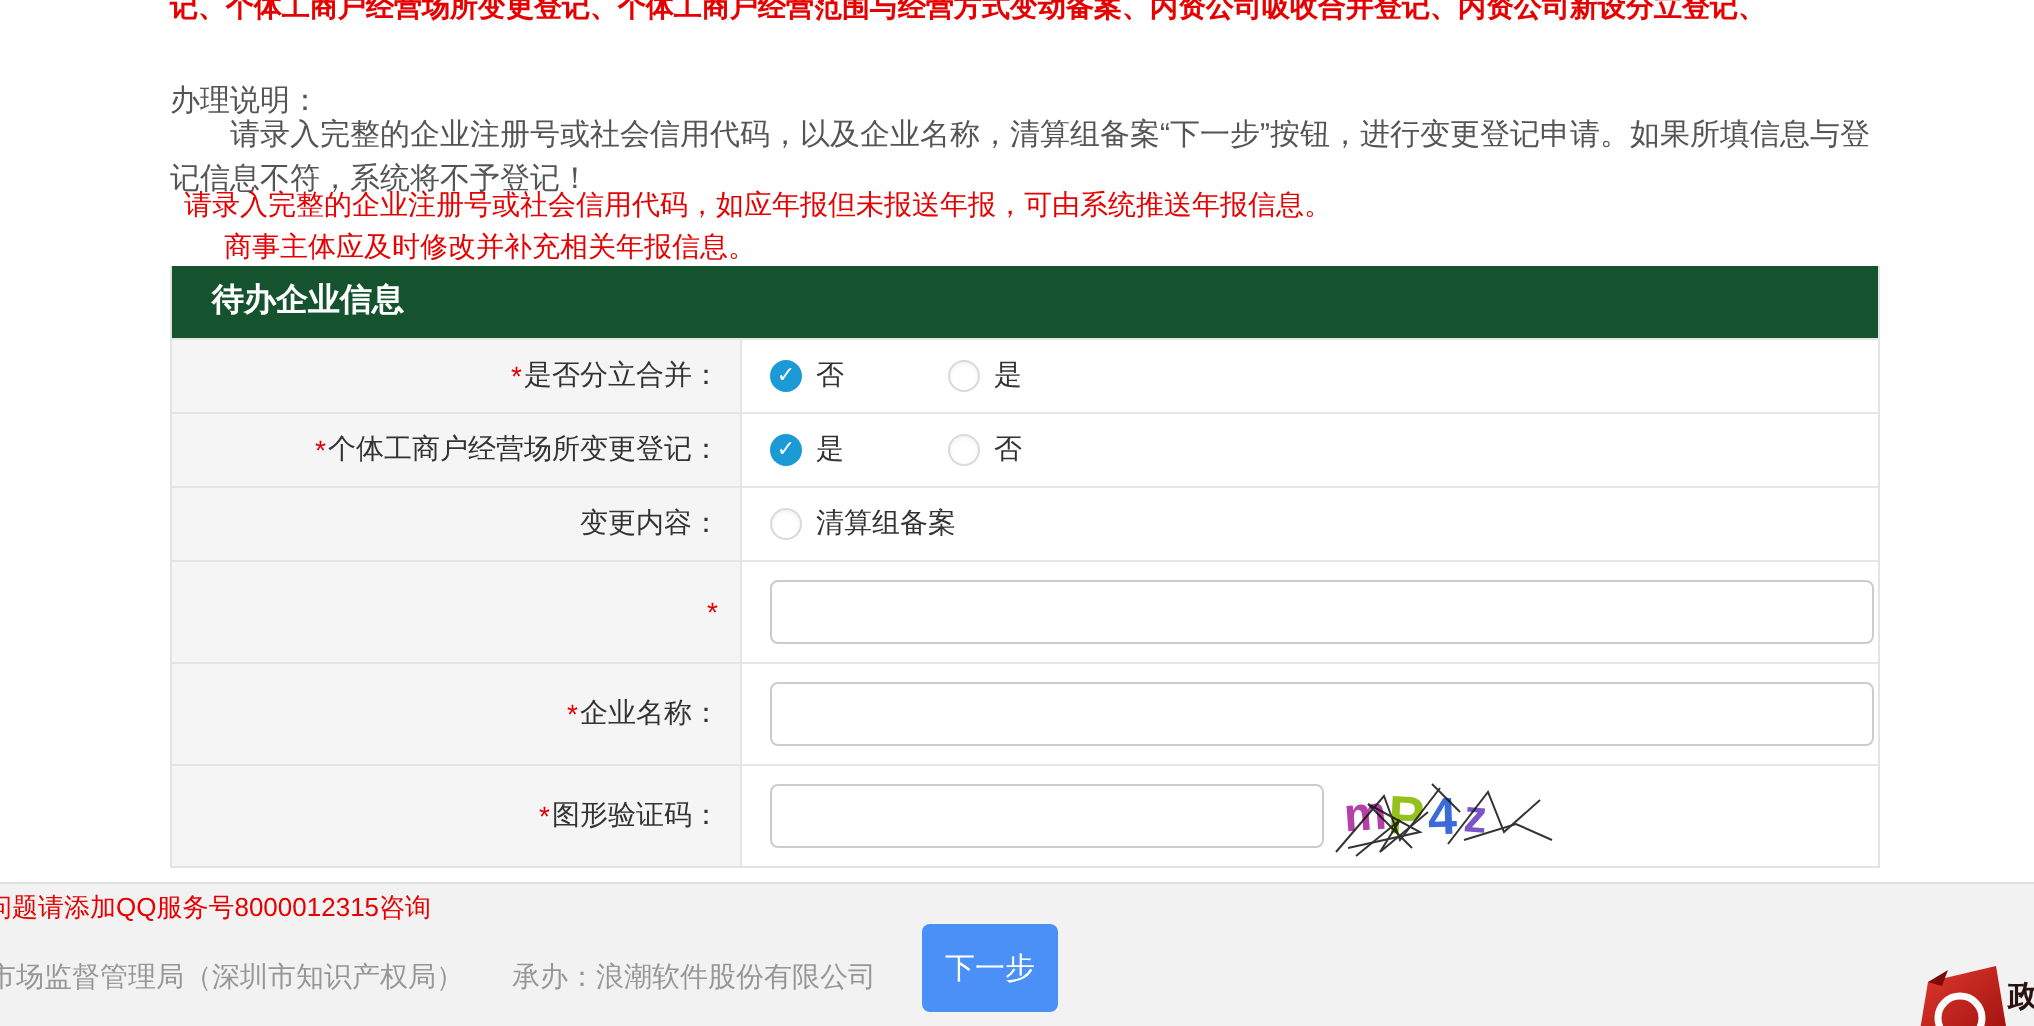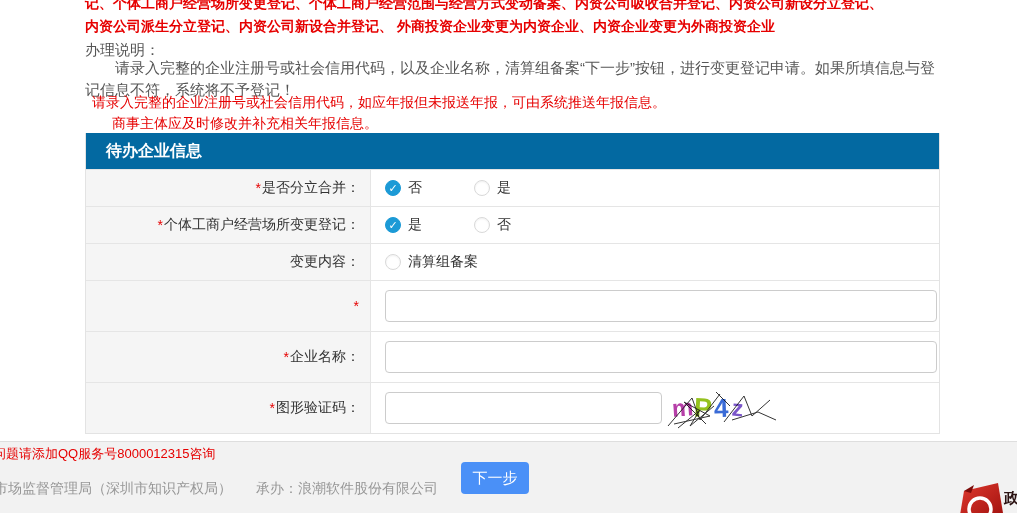--- a/index.html
+++ b/index.html
@@ -24,21 +24,21 @@
   }
   .warn1 { position:absolute; left:92px; top:94px; color:#e60000; font-size:14px; }
   .warn2 { position:absolute; left:92px; top:115px; color:#e60000; font-size:14px;margin-left:20px; }
 
   
   .panel {
     position:absolute; left:85px; top:133px; width:855px;
     border:1px solid #e3e3e3; border-top:none; background:#fff;
   }
   .panel-header {
-    height:36px; background:#0369a1; color:#fff;
+    height:36px; background:#14532d; color:#fff;
     font-size:16px; font-weight:bold; line-height:36px; padding-left:20px;
   }
   .frow { display:flex; border-top:1px solid #e5e5e5; }
   .frow:first-of-type { border-top:none; }
   .frow.short { height:37px; }
   .frow.tall { height:51px; }
   .cell-label {
     width:285px; background:#f5f5f5; border-right:1px solid #e5e5e5;
     display:flex; align-items:center; justify-content:flex-end;
     padding-right:10px; font-size:14px; color:#333;
@@ -72,37 +72,36 @@
   .captcha .c3 { font-size:23px; margin-left:3px; transform:rotate(5deg); }
   .captcha svg { position:absolute; left:-6px; top:-2px; pointer-events:none; }
 
   
   .bottom-strip {
     position:absolute; left:0; top:441px; width:1017px; height:72px;
     background:#f2f2f2; border-top:1px solid #dedede;
   }
   .qq-notice { position:absolute; left:-7px; top:445px; color:#e60000; font-size:13px; }
   .next-btn {
-    position:absolute; left:461px; top:462px; width:68px; height:32px;
+    position:absolute; left:461px; top:462px; width:68px; height:44px;
     background:#4a90f7; color:#fff; border:none; border-radius:4px;
     font-size:15px; font-family:inherit; cursor:pointer;text-align:center;
   }
   .footer-line { position:absolute; left:-6px; top:480px; font-size:14px; color:#979797; white-space:nowrap; }
   .footer-line .undertaker { margin-left:24px; }
   .gov-badge { position:absolute; left:958px; top:481px; width:60px; height:34px; cursor:pointer; }
   .gov-badge .zheng {
     position:absolute; left:46px; top:8px; font-size:15px; font-weight:bold; color:#2b1212;
   }
 </style>
 </head>
 <body>
 
 <div class="top-red">
   <div>记、个体工商户经营场所变更登记、个体工商户经营范围与经营方式变动备案、内资公司吸收合并登记、内资公司新设分立登记、</div>
-  <div>内资公司派生分立登记、内资公司新设合并登记、 外商投资企业变更为内资企业、内资企业变更为外商投资企业</div>
 </div>
 <div class="section-title">办理说明：</div>
 <div class="instruction">请录入完整的企业注册号或社会信用代码，以及企业名称，清算组备案“下一步”按钮，进行变更登记申请。如果所填信息与登记信息不符，系统将不予登记！</div>
 <div class="warn1">请录入完整的企业注册号或社会信用代码，如应年报但未报送年报，可由系统推送年报信息。</div>
 <div class="warn2">商事主体应及时修改并补充相关年报信息。</div>
 
 <div class="panel">
   <div class="panel-header">待办企业信息</div>
 
   <div class="frow short">

